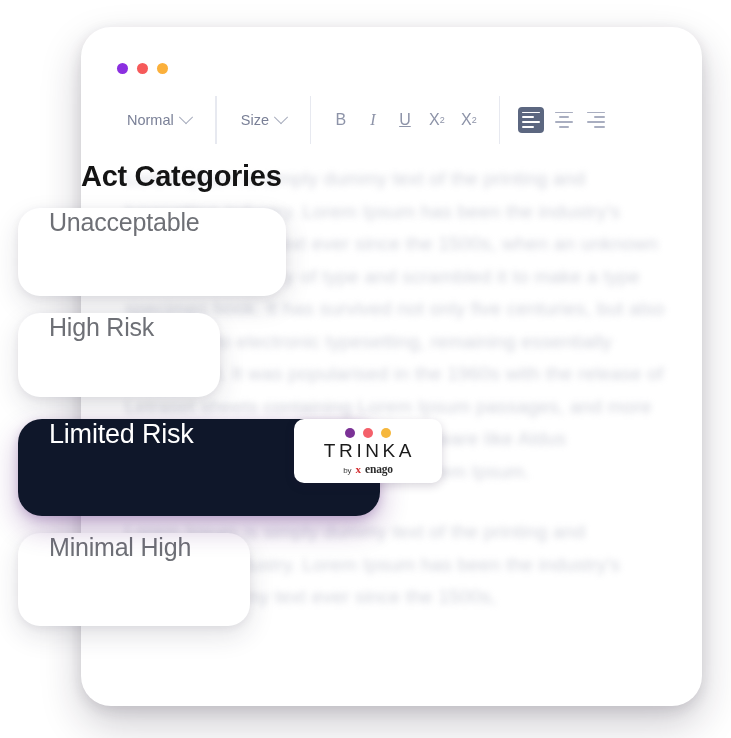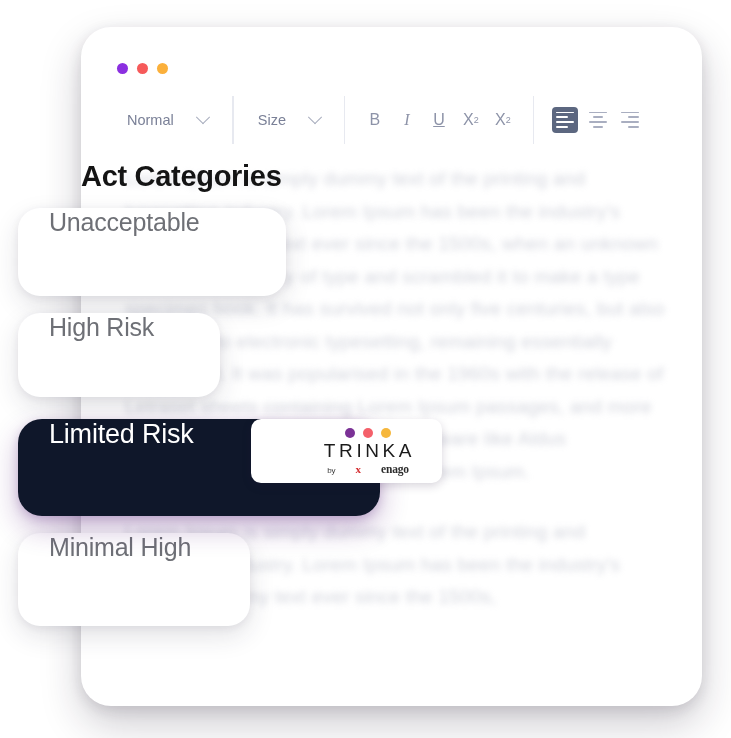--- a/index.html
+++ b/index.html
@@ -69,21 +69,21 @@
   }
   .tb-sep {
     width: 1px;
     height: 48px;
     background: #e7e9f0;
     flex: 0 0 auto;
   }
   .tb-select {
     display: flex;
     align-items: center;
-    gap: 24px;
+    gap: 7px;
     font-size: 14.5px;
     color: #7a8097;
     padding: 0 10px;
     cursor: pointer;
     white-space: nowrap;
   }
   .chev {
     display: inline-block;
     width: 9px;
     height: 9px;
@@ -206,41 +206,40 @@
     background: #ffffff;
     border-radius: 10px;
     box-shadow: 0 3px 10px rgba(40, 20, 60, 0.18);
     margin-right: -62px;
     display: flex;
     flex-direction: column;
     align-items: center;
     justify-content: center;
     gap: 2px;
     flex: 0 0 auto;
-    padding-left: 43px;
   }
   #trinka-dots { display: flex; gap: 8px; margin-bottom: 1px; }
   #trinka-dots .tdot { width: 10px; height: 10px; border-radius: 50%; }
   .tdot.t-purple { background: #7B3296; }
   .tdot.t-red    { background: #F4606A; }
   .tdot.t-amber  { background: #F6B73C; }
   #trinka-word {
     font-size: 19px;
     letter-spacing: 3.6px;
     color: #1b1b1b;
     font-family: "Liberation Sans", sans-serif;
     line-height: 20px;
     padding-left: 3px;
   }
   #trinka-sub {
     font-size: 9.5px;
     color: #2b2b2b;
     display: flex;
     align-items: baseline;
-    gap: 20px;
+    gap: 4px;
     font-family: "Liberation Serif", serif;
   }
   #trinka-sub .by { font-size: 8px; color: #3a3a3a; font-family: "Liberation Sans", sans-serif; }
   #trinka-sub .enago-x { color: #d42f32; font-weight: 700; font-size: 11px; }
   #trinka-sub .enago-word { font-weight: 700; font-size: 11.5px; letter-spacing: -0.2px; }
 </style>
 </head>
 <body>
 
 <div id="editor-window">

